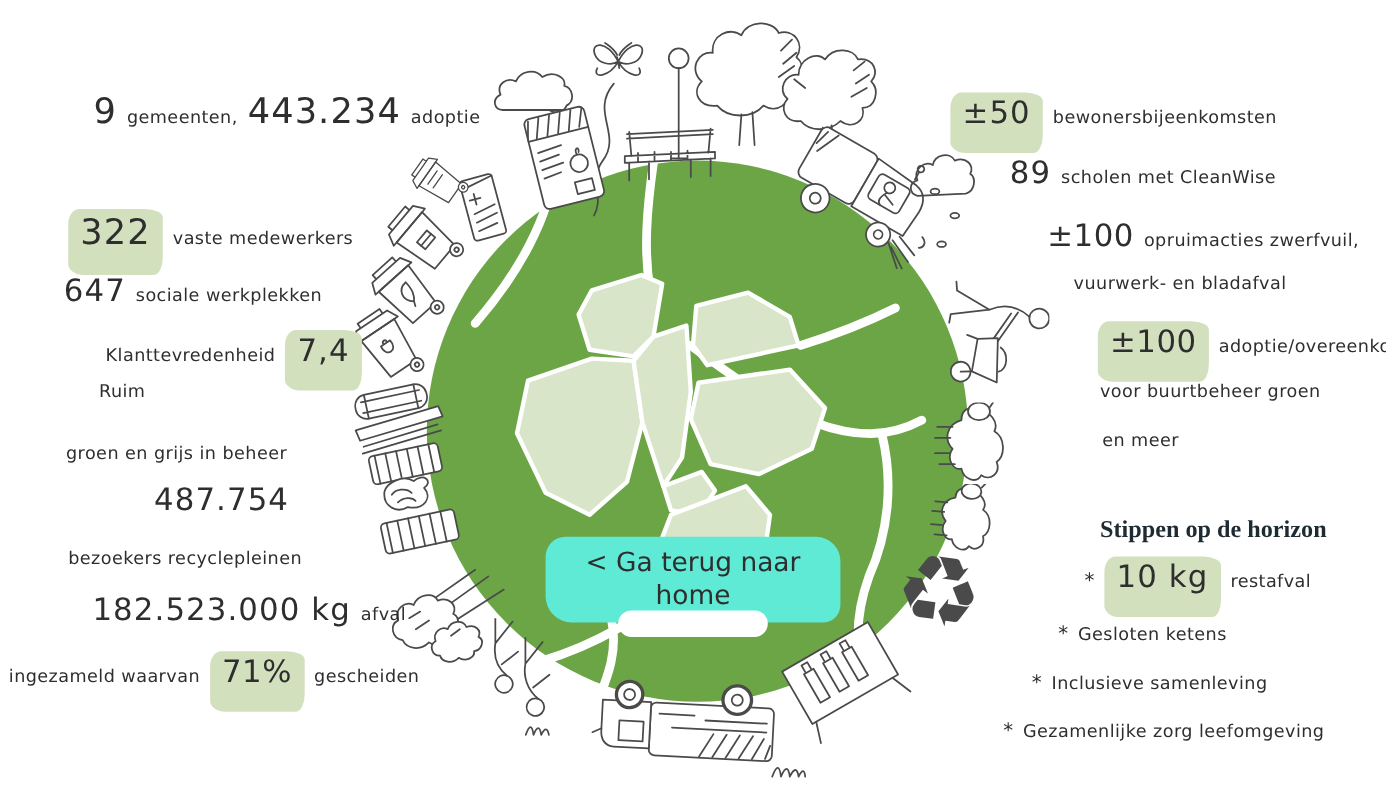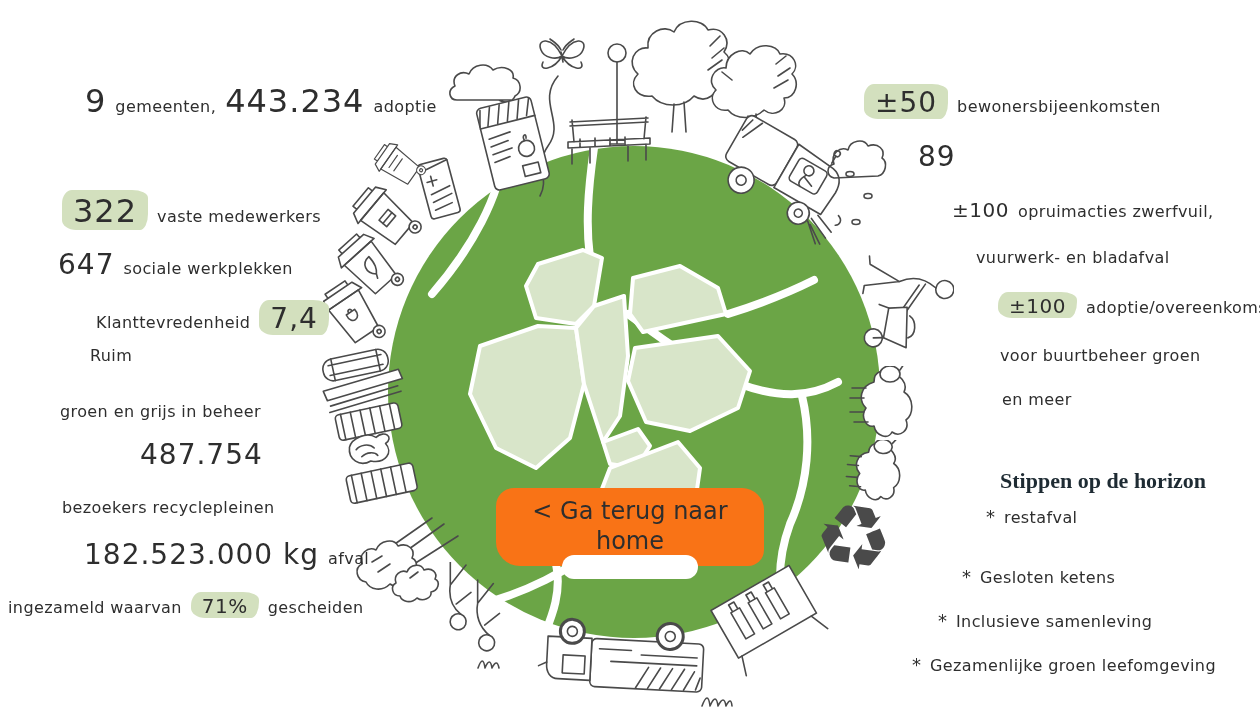--- a/index.html
+++ b/index.html
@@ -9,36 +9,36 @@
   html,body{margin:0;padding:0;background:#fff;}
   .stage{position:relative;width:1260px;height:721px;background:#fff;overflow:hidden;
          font-family:"DejaVu Sans",sans-serif;color:var(--ink);}
   
   .globe{position:absolute;left:388px;top:146px;width:492px;height:492px;border-radius:50%;
          background:var(--globe-green);}
   .mapsvg{position:absolute;left:0;top:0;width:492px;height:492px;}
   .region{fill:var(--map-green);stroke:#fff;stroke-width:4;stroke-linejoin:round;}
   .road{fill:none;stroke:#fff;stroke-width:8;stroke-linecap:round;}
   
-  .back-btn{position:absolute;left:496px;top:488px;width:268px;background:#f97316;
+  .back-btn{position:absolute;left:496px;top:488px;width:268px;background:#5eead4;
             border-radius:18px 22px 16px 24px;padding:8px 14px 10px;box-sizing:border-box;
             text-align:center;font-size:24px;line-height:1.25;color:var(--ink);
             text-decoration:none;display:block;z-index:6;}
   .back-btn::after{content:"";position:absolute;left:66px;right:66px;bottom:-13px;height:24px;
             background:#fff;border-radius:12px;}
   .back-btn span{position:relative;z-index:1;}
   
   .stat{position:absolute;white-space:nowrap;display:flex;align-items:baseline;gap:9px;z-index:7;}
   .w{font-size:16px;letter-spacing:.4px;}
   .n-xl{font-size:32px;letter-spacing:1px;}
   .n-lg{font-size:28px;letter-spacing:1px;}
-  .n-md{font-size:20px;letter-spacing:.5px;}
+  .n-md{font-size:28px;letter-spacing:.5px;}
   .ast{font-size:18px;}
   .hl{background:var(--highlight);border-radius:10px 16px 8px 14px/14px 8px 16px 10px;
-      padding:2px 11px 0;}
+      padding:2px 11px 20px;}
   .heading{position:absolute;font-family:Liberation Serif, serif;
       font-weight:bold;font-size:22px;color:var(--heading-dark);white-space:nowrap;z-index:7;}
   
   .doodle{position:absolute;stroke:var(--doodle);stroke-width:1.6;fill:none;
           stroke-linecap:round;stroke-linejoin:round;z-index:5;}
   .glyph{position:absolute;color:var(--doodle);z-index:5;line-height:1;}
 </style>
 </head>
 <body>
 
@@ -109,20 +109,21 @@
     <span class="n-md hl">71%</span>
     <span class="w">gescheiden</span>
   </div>
 
   <div class="stat" style="left:864px;top:84px">
     <span class="n-lg hl">±50</span>
     <span class="w">bewonersbijeenkomsten</span>
   </div>
   <div class="stat" style="left:918px;top:140px">
     <span class="n-lg">89</span>
+    <span class="w">scholen met CleanWise</span>
   </div>
   <div class="stat" style="left:952px;top:198px">
     <span class="n-md">±100</span>
     <span class="w">opruimacties zwerfvuil,</span>
   </div>
   <div class="stat" style="left:976px;top:248px">
     <span class="w">vuurwerk- en bladafval</span>
   </div>
   <div class="stat" style="left:998px;top:292px">
     <span class="n-md hl">±100</span>
@@ -132,33 +133,34 @@
     <span class="w">voor buurtbeheer groen</span>
   </div>
   <div class="stat" style="left:1002px;top:390px">
     <span class="w">en meer</span>
   </div>
 
   <div class="heading" style="left:1000px;top:468px">Stippen op de horizon</div>
 
   <div class="stat" style="left:986px;top:506px">
     <span class="ast">*</span>
+    <span class="n-lg hl">10 kg</span>
     <span class="w">restafval</span>
   </div>
   <div class="stat" style="left:962px;top:566px">
     <span class="ast">*</span>
     <span class="w">Gesloten ketens</span>
   </div>
   <div class="stat" style="left:938px;top:610px">
     <span class="ast">*</span>
     <span class="w">Inclusieve samenleving</span>
   </div>
   <div class="stat" style="left:912px;top:654px">
     <span class="ast">*</span>
-    <span class="w">Gezamenlijke groen leefomgeving</span>
+    <span class="w">Gezamenlijke zorg leefomgeving</span>
   </div>
 
   <svg class="doodle" style="left:447px;top:62px" width="76" height="46" viewBox="0 0 76 46">
     <path d="M10,38 C2,38 0,28 8,24 C4,14 14,8 22,12 C26,2 40,0 46,8 C56,2 68,8 66,16 C74,18 76,30 68,34 C66,40 58,42 52,38 Z M12,38 L64,38"></path>
   </svg>
 
   <svg class="doodle" style="left:532px;top:26px" width="60" height="52" viewBox="0 0 60 52">
     <path d="M30,30 C20,10 4,12 9,24 C12,32 24,34 30,30 Z M30,30 C40,10 56,12 51,24 C48,32 36,34 30,30 Z M30,30 C22,44 6,46 11,36 M30,30 C38,44 54,46 49,36 M29,26 L31,36 M29,24 C26,18 22,16 18,13 M31,24 C34,18 38,16 42,13"></path>
   </svg>
   <svg class="doodle" style="left:528px;top:74px" width="44" height="125" viewBox="0 0 44 125">

